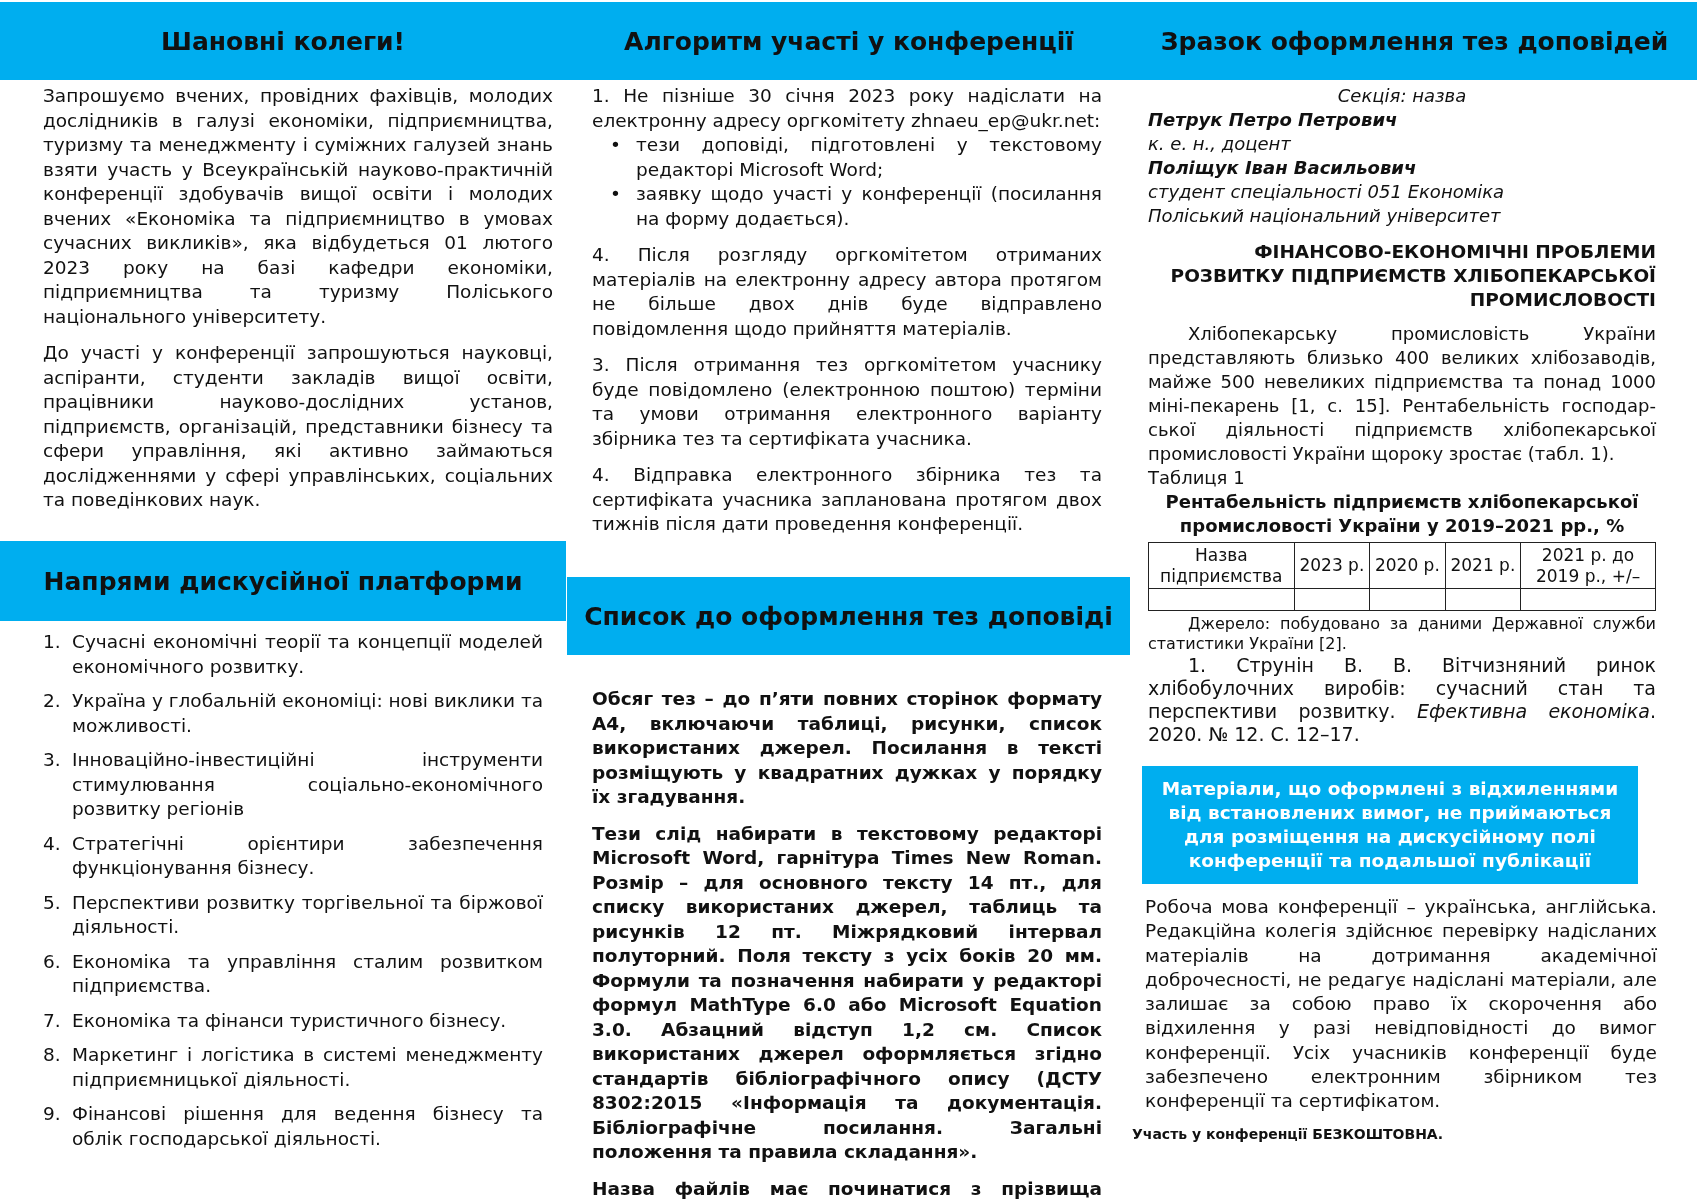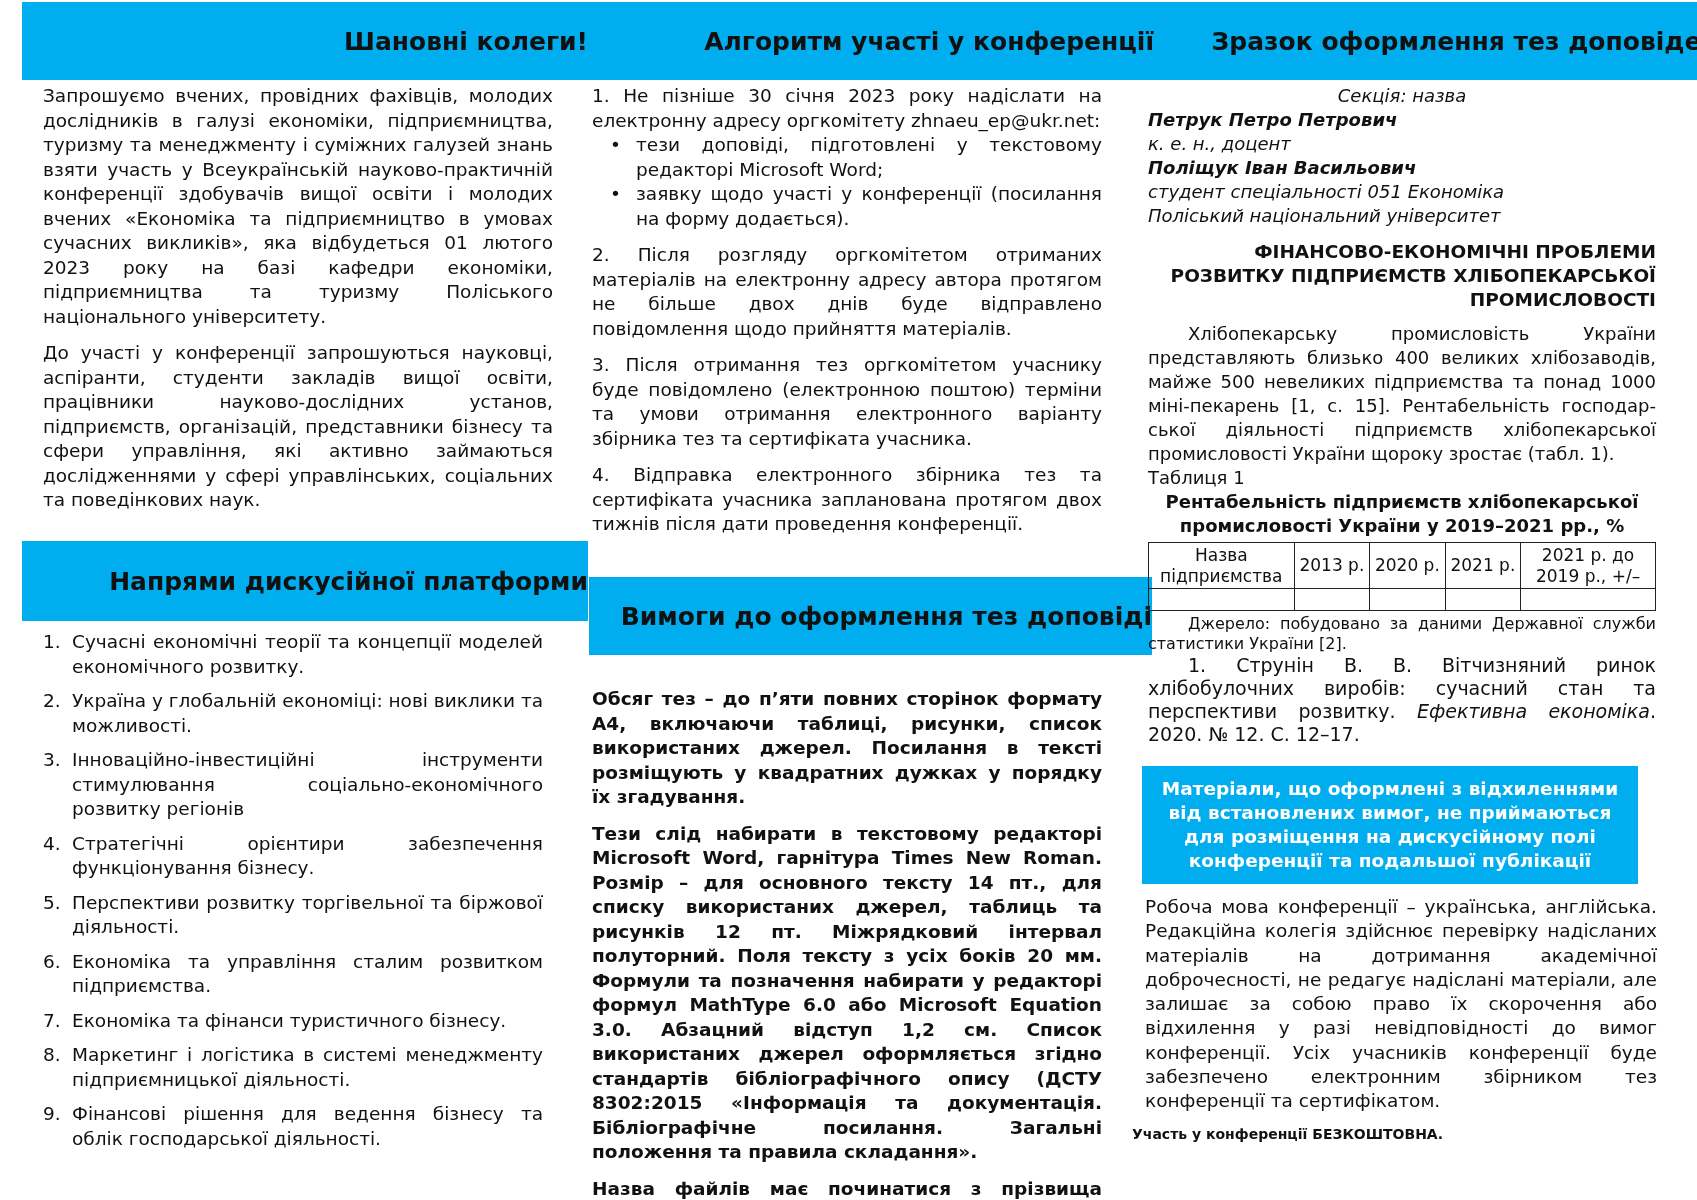--- a/index.html
+++ b/index.html
@@ -1,19 +1,19 @@
 <!DOCTYPE html>
 <html><head>
 <meta charset="utf-8">
 <style>
   * { box-sizing: border-box; margin: 0; padding: 0; }
   html, body { width: 1697px; height: 1200px; background: #ffffff; overflow: hidden; }
   body { position: relative; font-family: "Liberation Sans", "DejaVu Sans", sans-serif; color: #111; }
 
-  .band { position: absolute; background: #00aeef; display: flex; align-items: center; justify-content: flex-end; margin-left: 22px; }
+  .band { position: absolute; background: #00aeef; display: flex; align-items: center; justify-content: center; }
   .band h2 { font-family: "DejaVu Sans", sans-serif; font-weight: bold; font-size: 25px; color: #111; letter-spacing: 0px; white-space: nowrap; }
 
   .col { position: absolute; font-family: "DejaVu Sans", sans-serif; font-size: 18.5px; line-height: 24.5px; text-align: justify; }
   .col p { margin-bottom: 12px; }
 
   
   #b1 { left: 0; top: 2px; width: 566px; height: 78px; }
   #intro { left: 43px; top: 84px; width: 510px; }
   #b2 { left: 0; top: 541px; width: 566px; height: 80px; }
   #topics { left: 43px; top: 630px; width: 500px; }
@@ -122,27 +122,27 @@
   <ul>
     <li>
         <span class="bul">•</span>
         <span class="txt">тези доповіді, підготовлені у текстовому редакторі Microsoft Word;</span>
       </li>
     <li>
         <span class="bul">•</span>
         <span class="txt">заявку щодо участі у конференції (посилання на форму додається).</span>
       </li>
   </ul>
-  <p>2. Після розгляду оргкомітетом отриманих матеріалів на електронну адресу автора протягом не більше двох днів буде відправлено повідомлення щодо прийняття матеріалів.</p>
+  <p>4. Після розгляду оргкомітетом отриманих матеріалів на електронну адресу автора протягом не більше двох днів буде відправлено повідомлення щодо прийняття матеріалів.</p>
   <p>3. Після отримання тез оргкомітетом учаснику буде повідомлено (електронною поштою) терміни та умови отримання електронного варіанту збірника тез та сертифіката учасника.</p>
   <p>4. Відправка електронного збірника тез та сертифіката учасника запланована протягом двох тижнів після дати проведення конференції.</p>
 </div>
 
 <div class="band" id="b4">
-  <h2>Вимоги до оформлення тез доповіді</h2>
+  <h2>Список до оформлення тез доповіді</h2>
 </div>
 <div class="col" id="req">
   <p>Обсяг тез – до п’яти повних сторінок формату А4, включаючи таблиці, рисунки, список використаних джерел. Посилання в тексті розміщують у квадратних дужках у порядку їх згадування.</p>
   <p>Тези слід набирати в текстовому редакторі Microsoft Word, гарнітура Times New Roman. Розмір – для основного тексту 14 пт., для списку використаних джерел, таблиць та рисунків 12 пт. Міжрядковий інтервал полуторний. Поля тексту з усіх боків 20 мм. Формули та позначення набирати у редакторі формул MathType 6.0 або Microsoft Equation 3.0. Абзацний відступ 1,2 см. Список використаних джерел оформляється згідно стандартів бібліографічного опису (ДСТУ 8302:2015 «Інформація та документація. Бібліографічне посилання. Загальні положення та правила складання».</p>
   <p>Назва файлів має починатися з прізвища учасника: Іванчук_тези.</p>
 </div>
 
 <div class="band" id="b5">
   <h2>Зразок оформлення тез доповідей</h2>
 </div>
@@ -154,21 +154,21 @@
   <div class="right it">студент спеціальності 051 Економіка</div>
   <div class="right it">Поліський національний університет</div>
   <div class="title">ФІНАНСОВО-ЕКОНОМІЧНІ ПРОБЛЕМИ РОЗВИТКУ ПІДПРИЄМСТВ ХЛІБОПЕКАРСЬКОЇ ПРОМИСЛОВОСТІ</div>
   <div class="para">Хлібопекарську промисловість України представляють близько 400 великих хлібозаводів, майже 500 невеликих підприємства та понад 1000 міні-пекарень [1, с. 15]. Рентабельність господар-ської діяльності підприємств хлібопекарської промисловості України щороку зростає (табл. 1).</div>
   <div class="right">Таблиця 1</div>
   <div class="tcap">Рентабельність підприємств хлібопекарської промисловості України у 2019–2021 рр., %</div>
   <table class="t1">
     <tbody>
         <tr class="hdr">
       <td style="width:27%">Назва підприємства</td>
-      <td style="width:14%">2013 р.</td>
+      <td style="width:14%">2023 р.</td>
       <td style="width:14%">2020 р.</td>
       <td style="width:14%">2021 р.</td>
       <td style="width:25%">2021 р. до 2019 р., +/–</td>
     </tr>
     <tr class="empty">
       <td></td>
       <td></td>
       <td></td>
       <td></td>
       <td></td>

